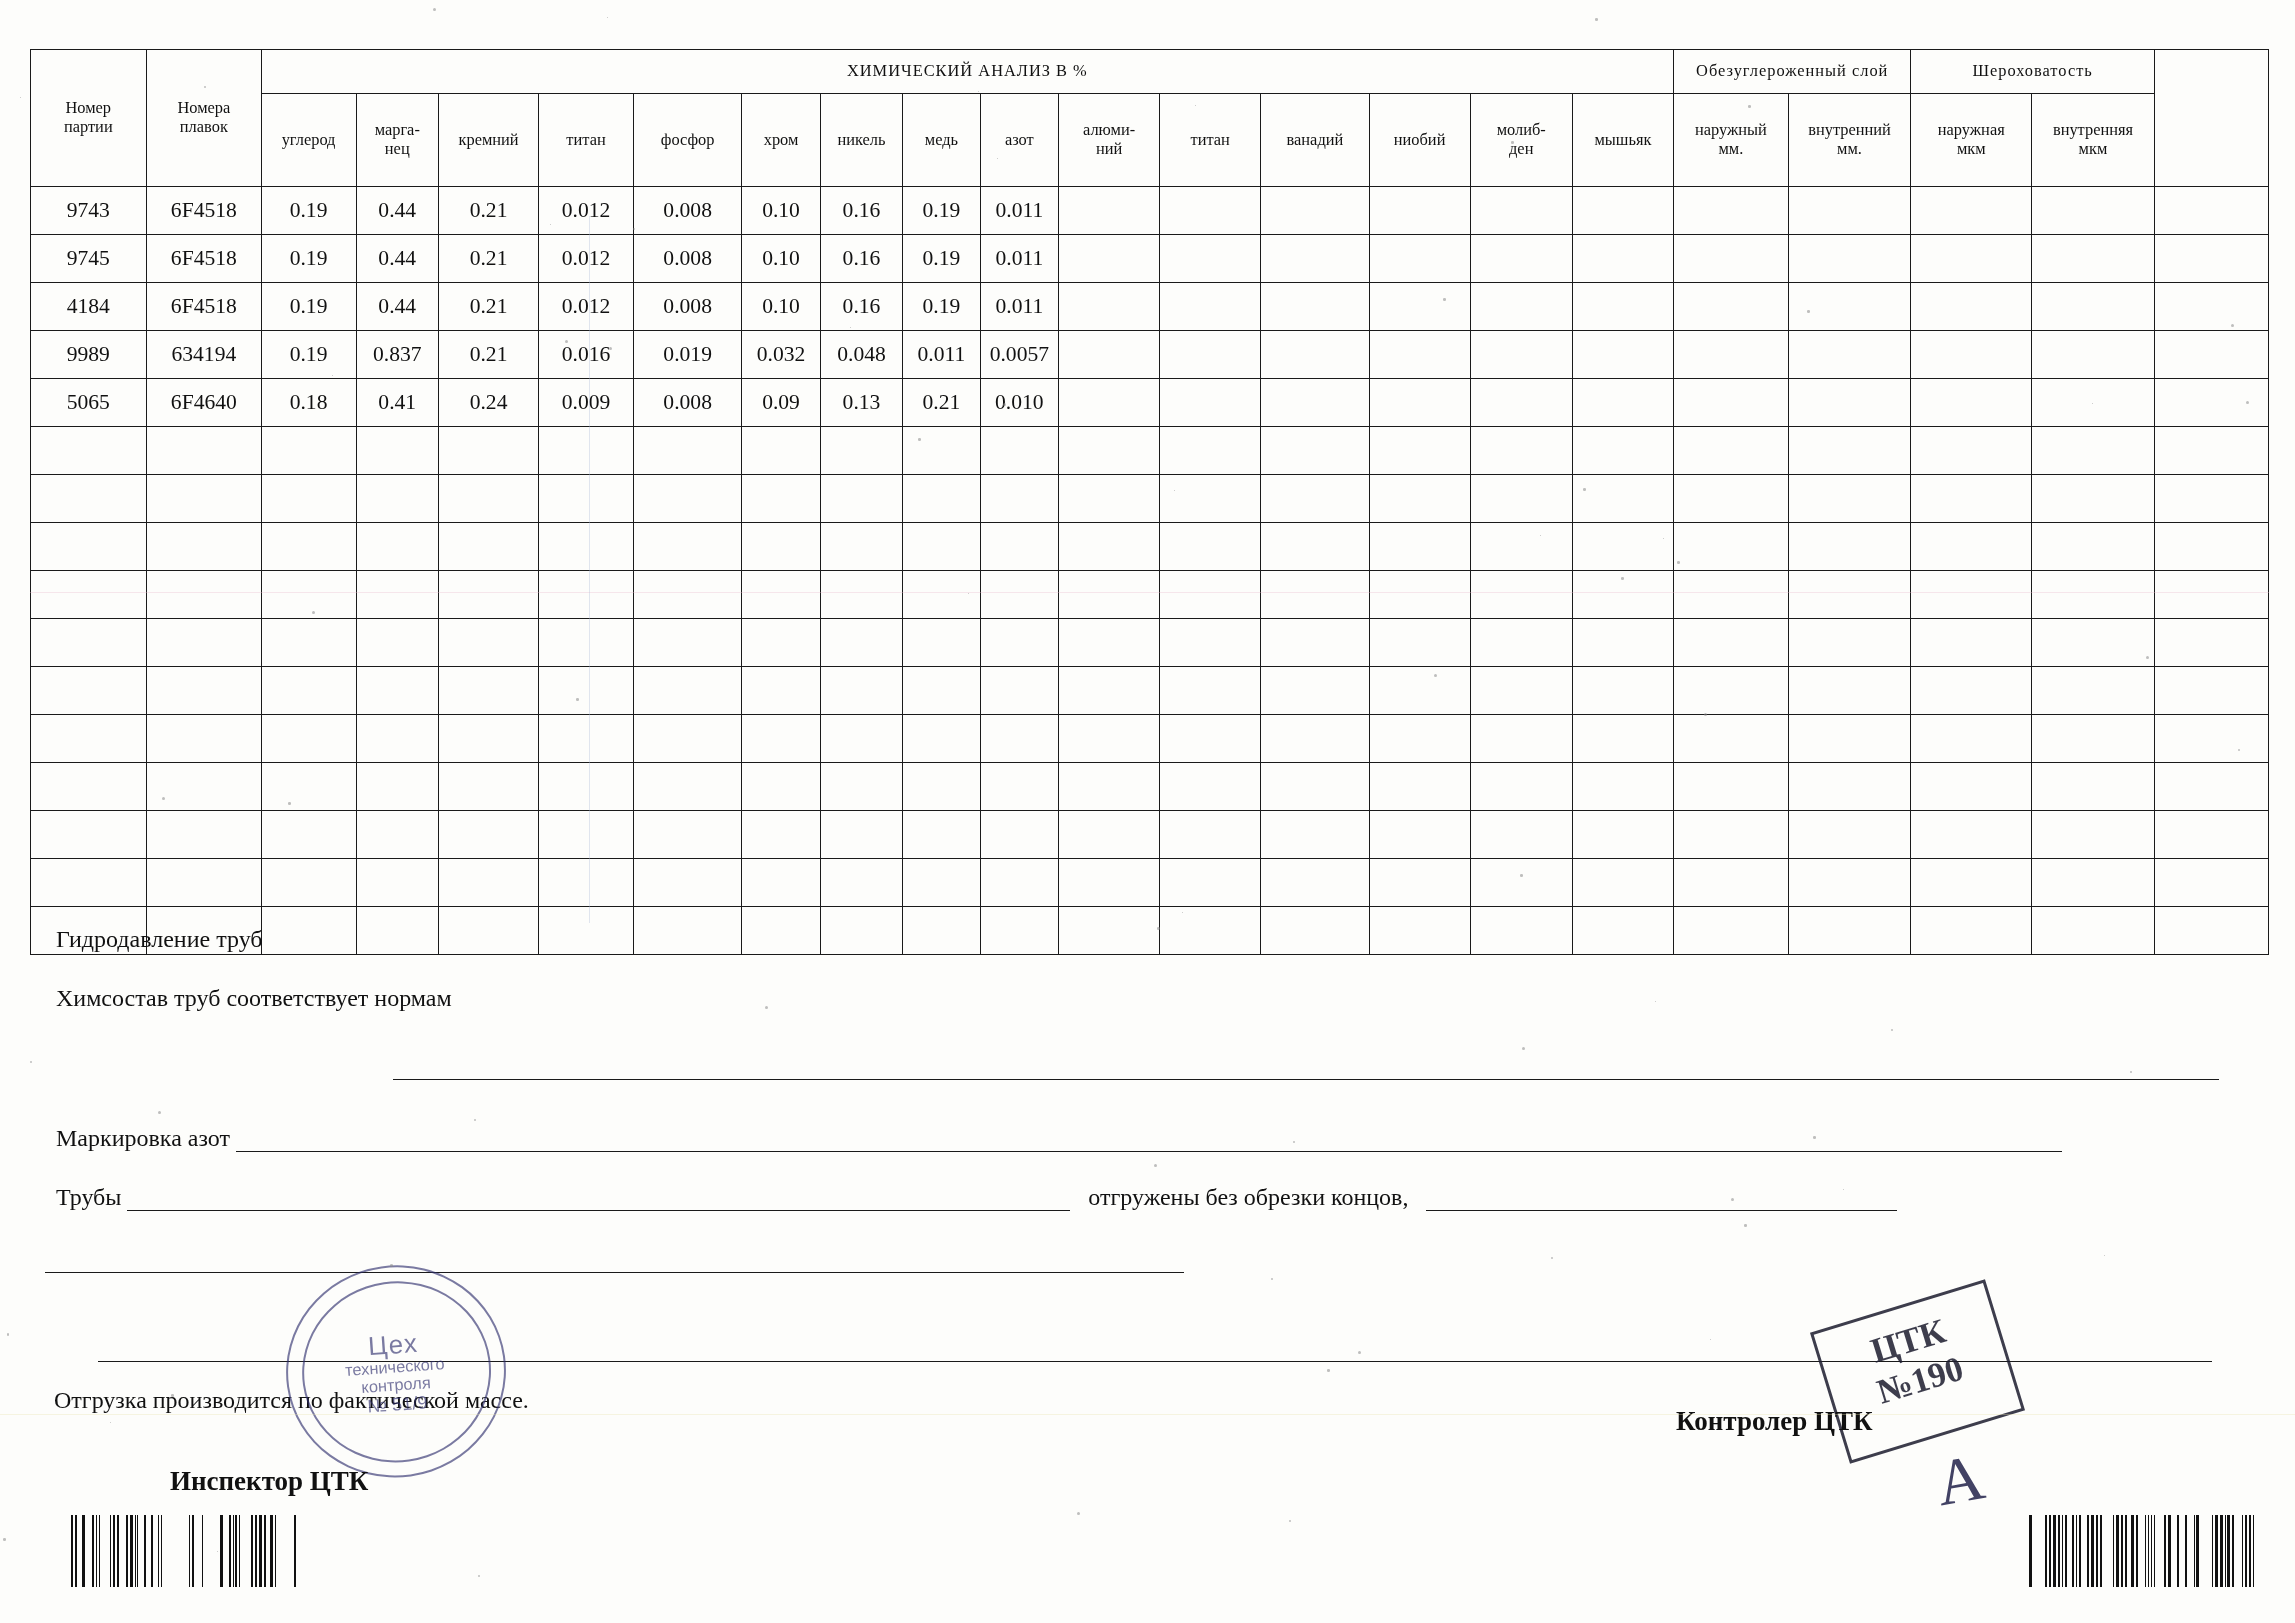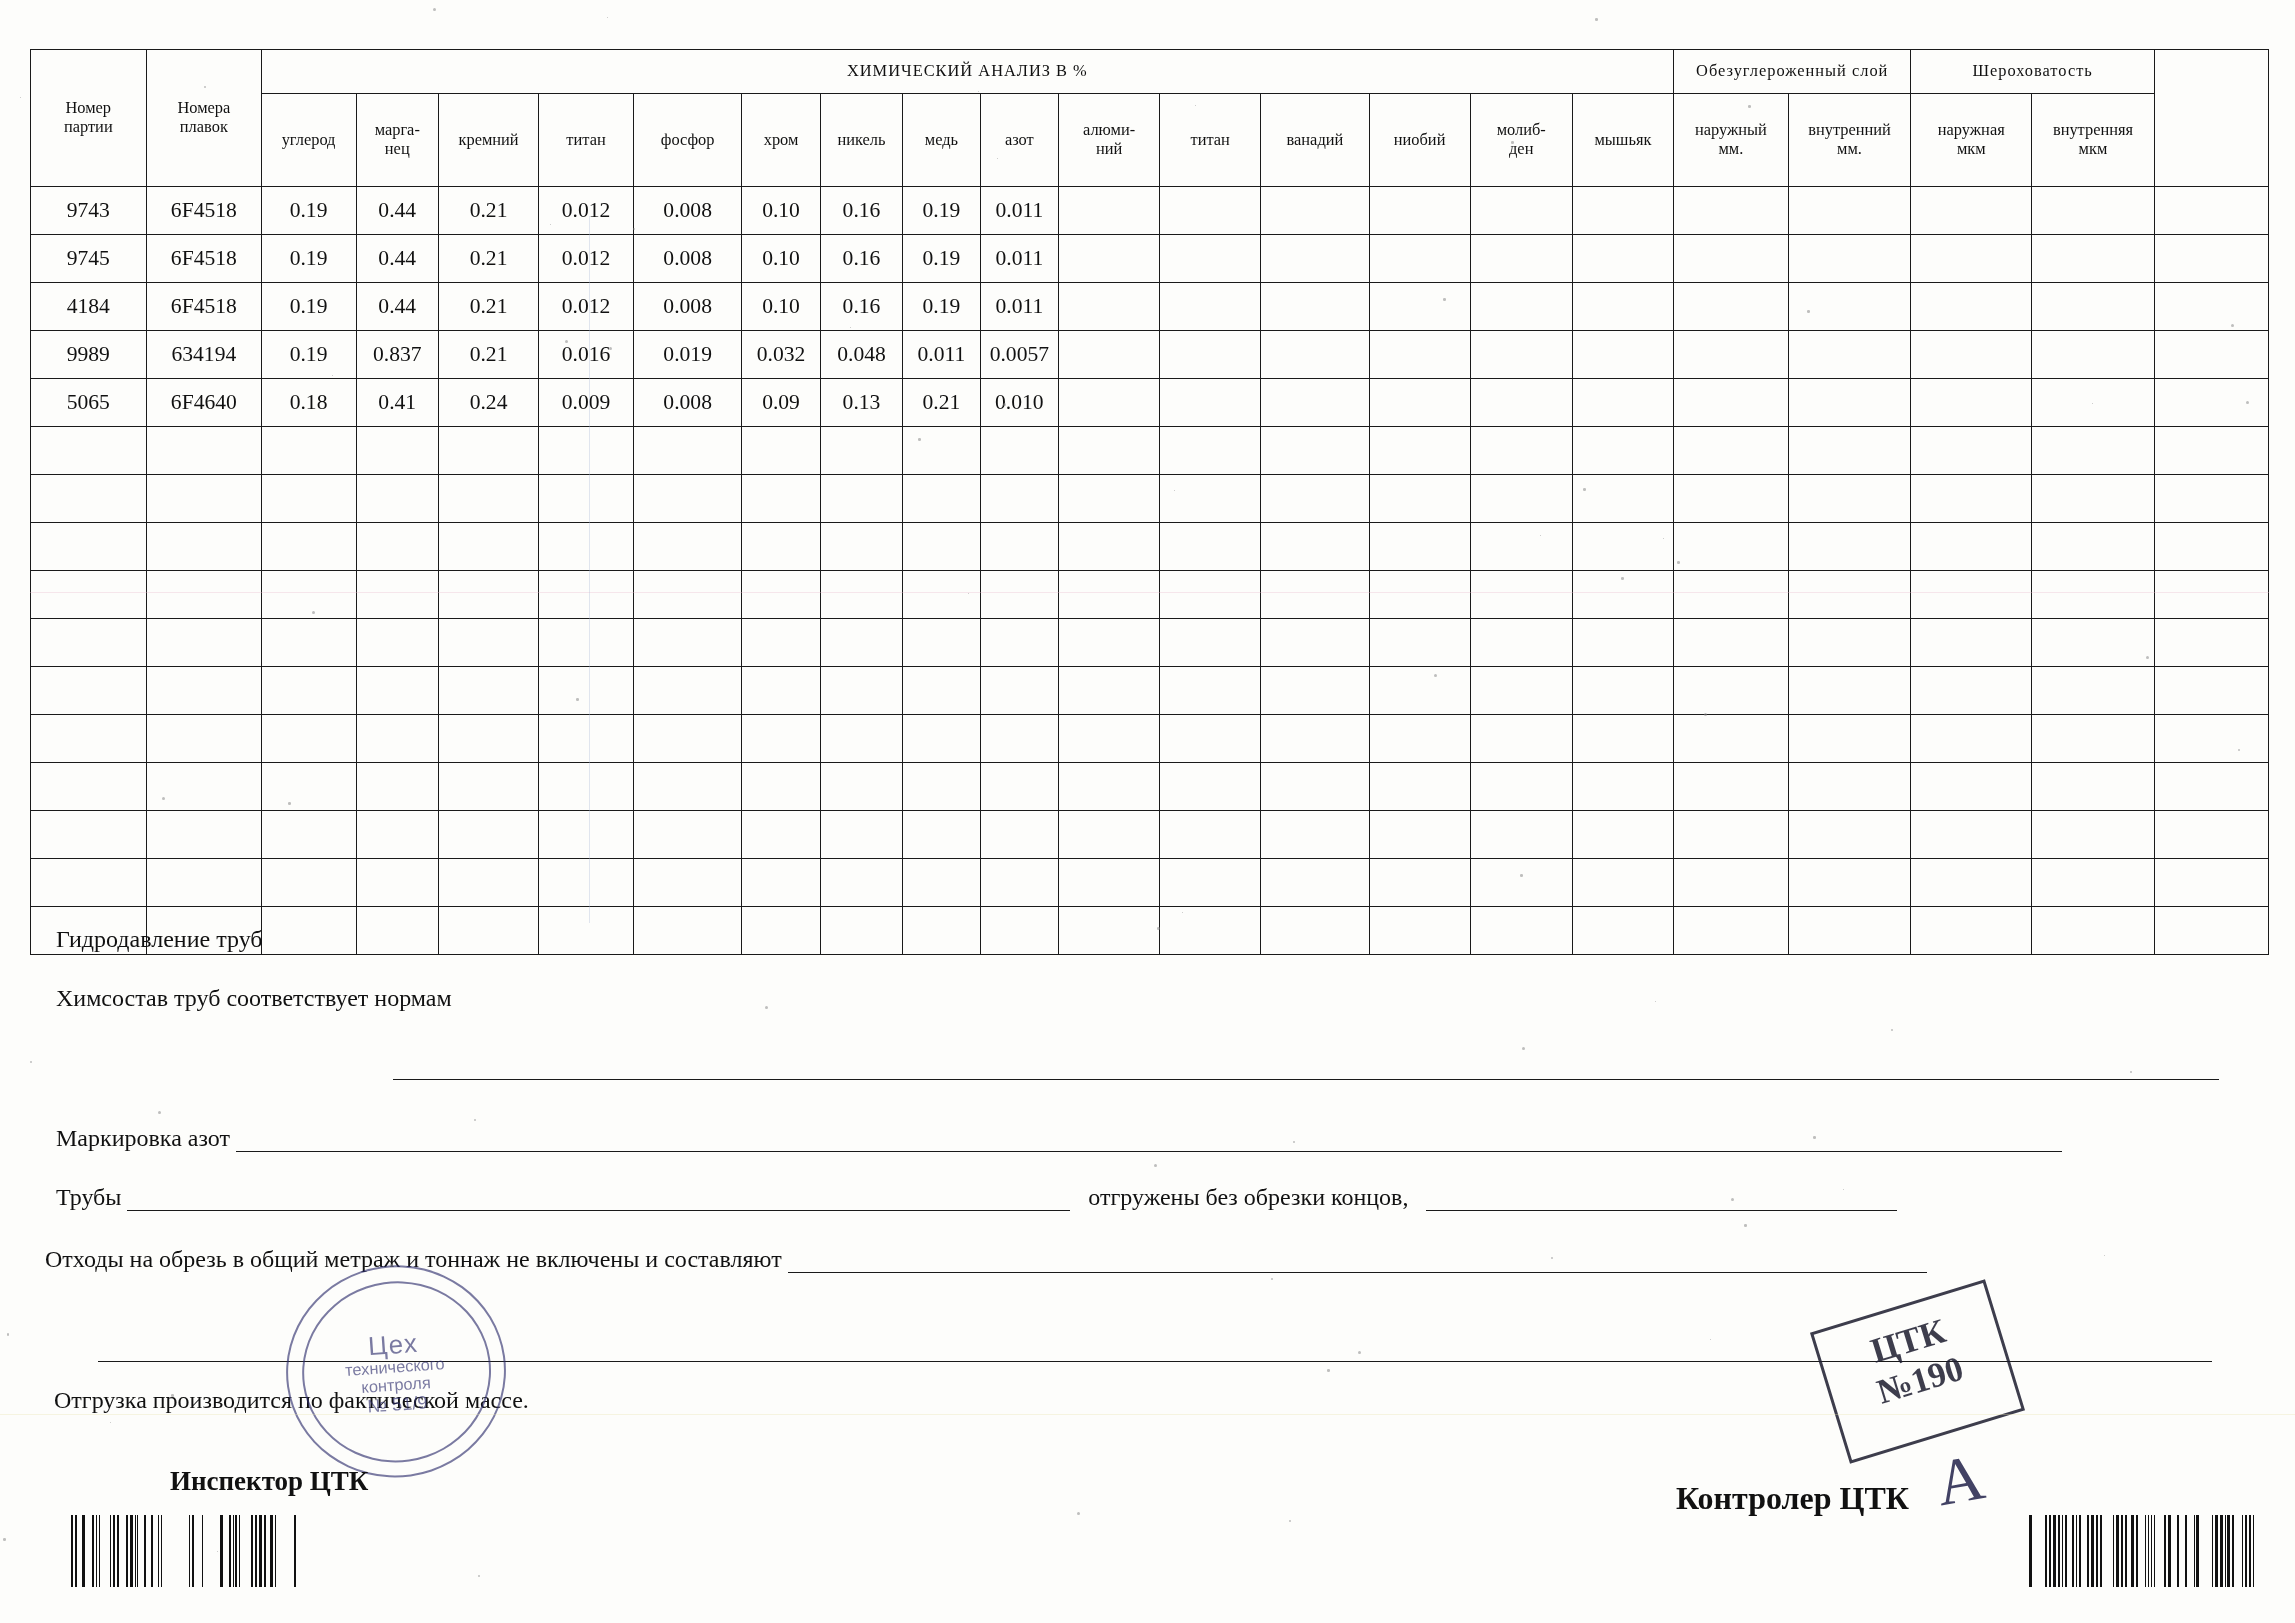--- a/index.html
+++ b/index.html
@@ -166,22 +166,22 @@
   .sig-inspector {
     position: absolute;
     left: 170px;
     top: 1466px;
     font-size: 27px;
     font-weight: bold;
   }
   .sig-controller {
     position: absolute;
     left: 1676px;
-    top: 1480px;
-    font-size: 32px;
+    top: 1406px;
+    font-size: 27px;
     font-weight: bold;
   }
   .handsig {
     position: absolute;
     left: 1937px;
     top: 1437px;
     width: 111px;
     height: 85px;
     color: #22224a;
     font-family: "Liberation Serif", serif;
@@ -705,21 +705,20 @@
       <span class="fline" style="width:943px;">
         <span class="written"></span>
       </span>
       <span class="flabel" style="padding:0 11.8px;">отгружены без обрезки концов,</span>
       <span class="fline" style="width:471px;">
         <span class="written"></span>
       </span>
     </div>
 
     <div class="frow" style="left:45px; top:317px;">
-      <span class="flabel">Отходы на обрезь в общий метраж и тоннаж не включены и составляют</span>
       <span class="fline" style="width:1139px;">
         <span class="written"></span>
       </span>
     </div>
 
     <div class="frow" style="left:98px; top:406px;">
       <span class="fline" style="width:2114px;">
         <span class="written"></span>
       </span>
     </div>

